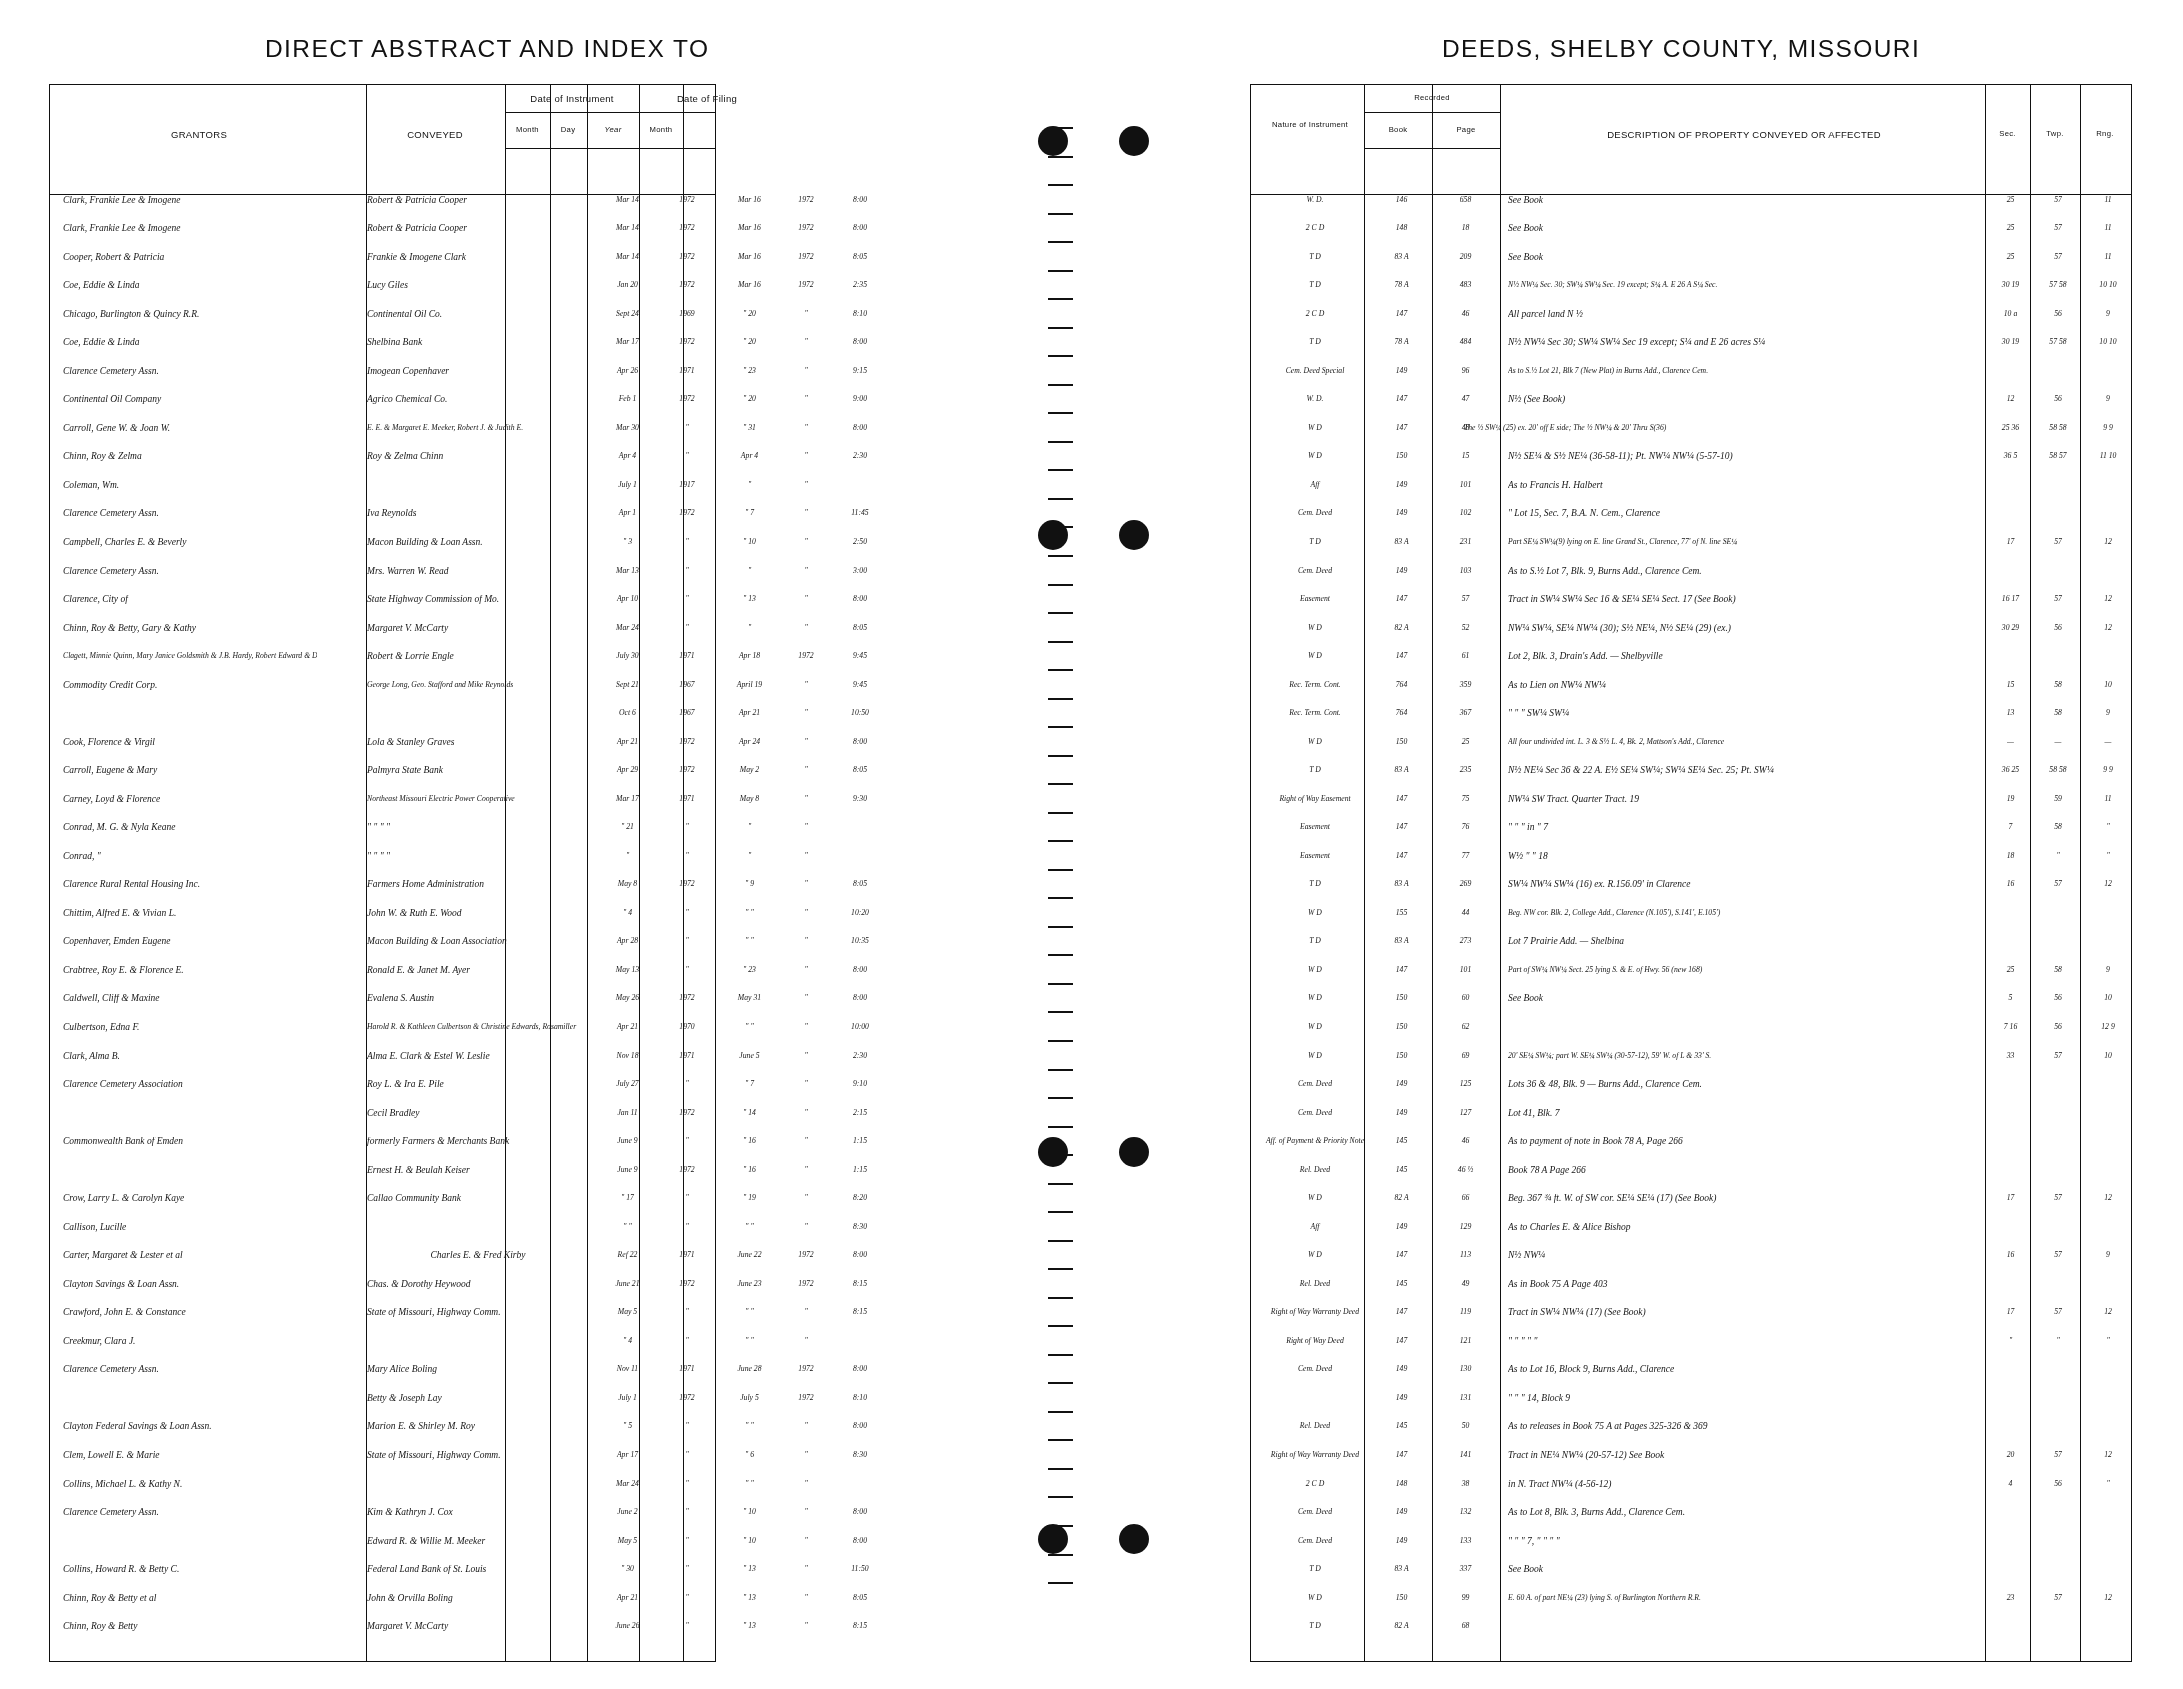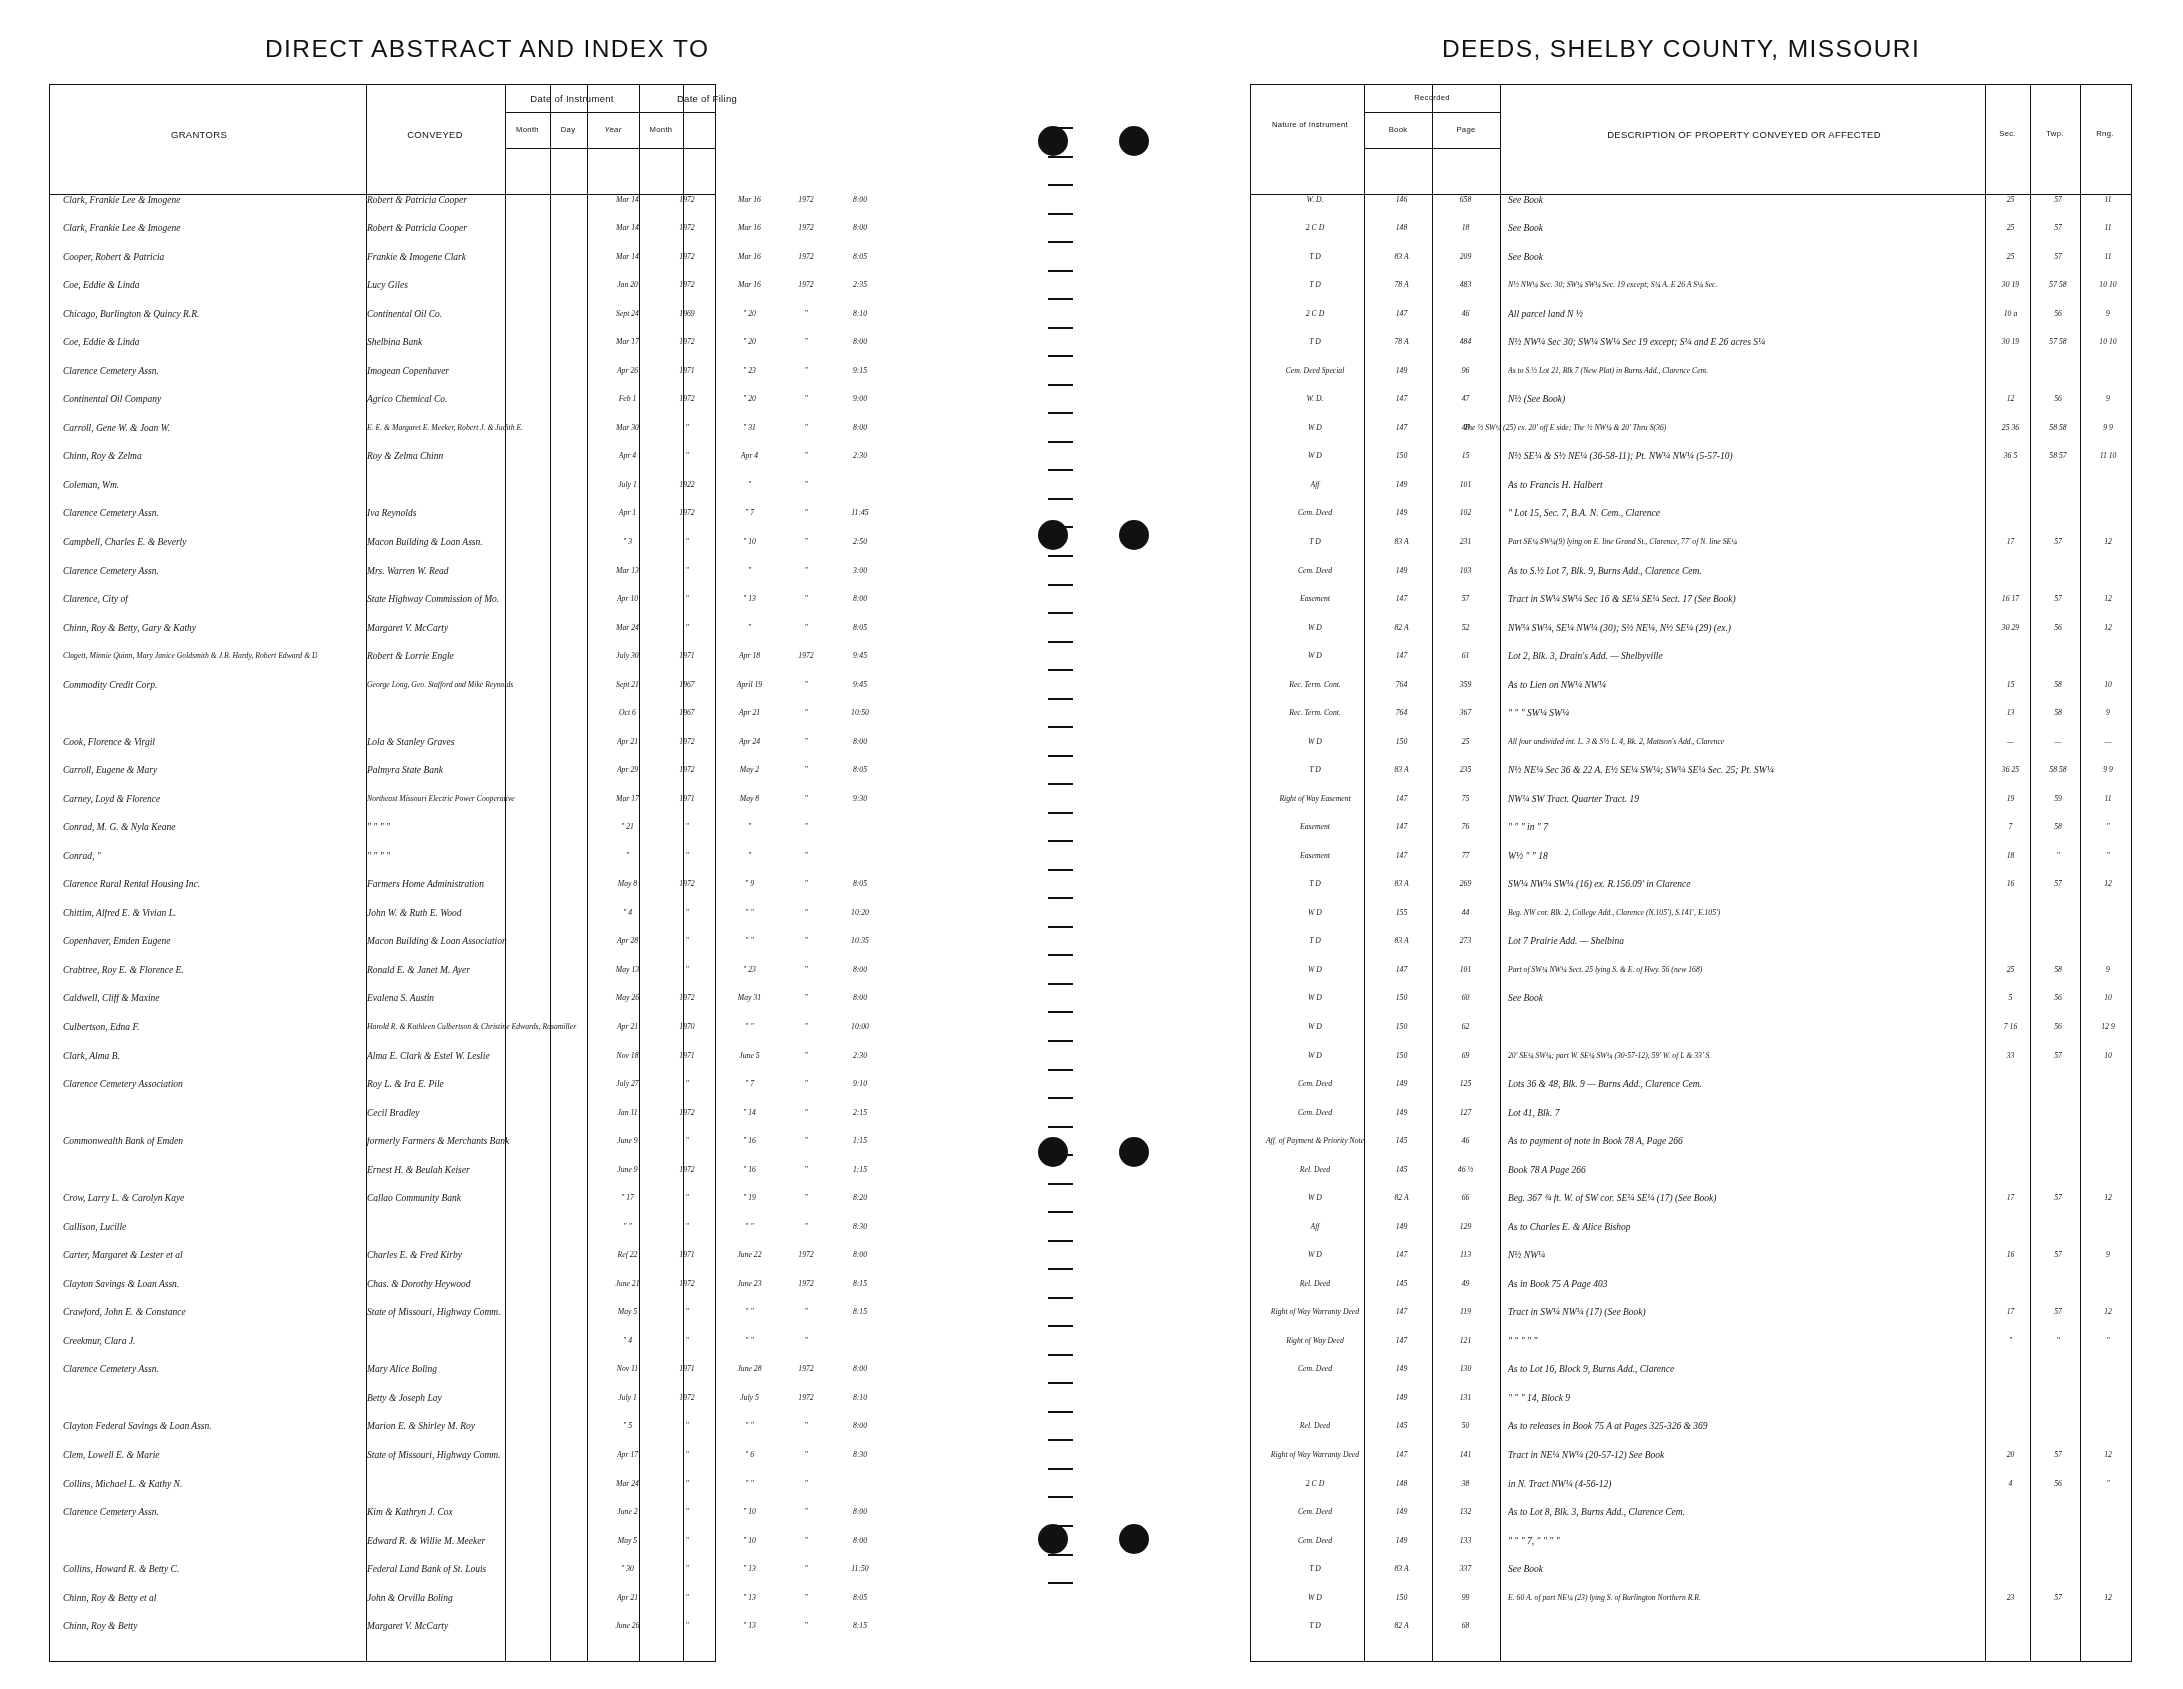--- a/index.html
+++ b/index.html
@@ -312,21 +312,21 @@
       <div class="cell xs c" style="left: 1372px; width: 59px; top: 452px;">150</div>
       <div class="cell xs c" style="left: 1436px; width: 59px; top: 452px;">15</div>
       <div class="cell sm" style="left: 1508px; width: 476px; top: 452px;">N½ SE¼ &amp; S½ NE¼ (36-58-11); Pt. NW¼ NW¼ (5-57-10)</div>
       <div class="cell xs c" style="left: 1988px; width: 45px; top: 452px;">36 5</div>
       <div class="cell xs c" style="left: 2033px; width: 50px; top: 452px;">58 57</div>
       <div class="cell xs c" style="left: 2083px; width: 50px; top: 452px;">11 10</div>
       <div class="row" style="top: 481px;"></div>
       <div class="cell sm" style="left: 63px; width: 254px; top: 481px;">Coleman, Wm.</div>
       <div class="cell sm" style="left: 367px; width: 222px; top: 481px;"></div>
       <div class="cell xs c" style="left: 596px; width: 63px; top: 481px;">July 1</div>
-      <div class="cell xs c" style="left: 661px; width: 52px; top: 481px;">1922</div>
+      <div class="cell xs c" style="left: 661px; width: 52px; top: 481px;">1917</div>
       <div class="cell xs c" style="left: 720px; width: 59px; top: 481px;">"</div>
       <div class="cell xs c" style="left: 781px; width: 50px; top: 481px;">"</div>
       <div class="cell xs c" style="left: 833px; width: 54px; top: 481px;"></div>
       <div class="cell xs c" style="left: 1263px; width: 104px; top: 481px;">Aff</div>
       <div class="cell xs c" style="left: 1372px; width: 59px; top: 481px;">149</div>
       <div class="cell xs c" style="left: 1436px; width: 59px; top: 481px;">101</div>
       <div class="cell sm" style="left: 1508px; width: 476px; top: 481px;">As to Francis H. Halbert</div>
       <div class="cell xs c" style="left: 1988px; width: 45px; top: 481px;"></div>
       <div class="cell xs c" style="left: 2033px; width: 50px; top: 481px;"></div>
       <div class="cell xs c" style="left: 2083px; width: 50px; top: 481px;"></div>
@@ -715,21 +715,21 @@
       <div class="cell xs c" style="left: 833px; width: 54px; top: 1223px;">8:30</div>
       <div class="cell xs c" style="left: 1263px; width: 104px; top: 1223px;">Aff</div>
       <div class="cell xs c" style="left: 1372px; width: 59px; top: 1223px;">149</div>
       <div class="cell xs c" style="left: 1436px; width: 59px; top: 1223px;">129</div>
       <div class="cell sm" style="left: 1508px; width: 476px; top: 1223px;">As to Charles E. &amp; Alice Bishop</div>
       <div class="cell xs c" style="left: 1988px; width: 45px; top: 1223px;"></div>
       <div class="cell xs c" style="left: 2033px; width: 50px; top: 1223px;"></div>
       <div class="cell xs c" style="left: 2083px; width: 50px; top: 1223px;"></div>
       <div class="row" style="top: 1251px;"></div>
       <div class="cell sm" style="left: 63px; width: 254px; top: 1251px;">Carter, Margaret &amp; Lester et al</div>
-      <div class="cell sm" style="left: 367px; width: 222px; top: 1251px;">Charles E. &amp; Fred Kirby</div>
+      <div class="cell sm" style="left: 367px; width: 222px; top: 1251px; text-align: center;">Charles E. &amp; Fred Kirby</div>
       <div class="cell xs c" style="left: 596px; width: 63px; top: 1251px;">Ref 22</div>
       <div class="cell xs c" style="left: 661px; width: 52px; top: 1251px;">1971</div>
       <div class="cell xs c" style="left: 720px; width: 59px; top: 1251px;">June 22</div>
       <div class="cell xs c" style="left: 781px; width: 50px; top: 1251px;">1972</div>
       <div class="cell xs c" style="left: 833px; width: 54px; top: 1251px;">8:00</div>
       <div class="cell xs c" style="left: 1263px; width: 104px; top: 1251px;">W D</div>
       <div class="cell xs c" style="left: 1372px; width: 59px; top: 1251px;">147</div>
       <div class="cell xs c" style="left: 1436px; width: 59px; top: 1251px;">113</div>
       <div class="cell sm" style="left: 1508px; width: 476px; top: 1251px;">N½ NW¼</div>
       <div class="cell xs c" style="left: 1988px; width: 45px; top: 1251px;">16</div>

